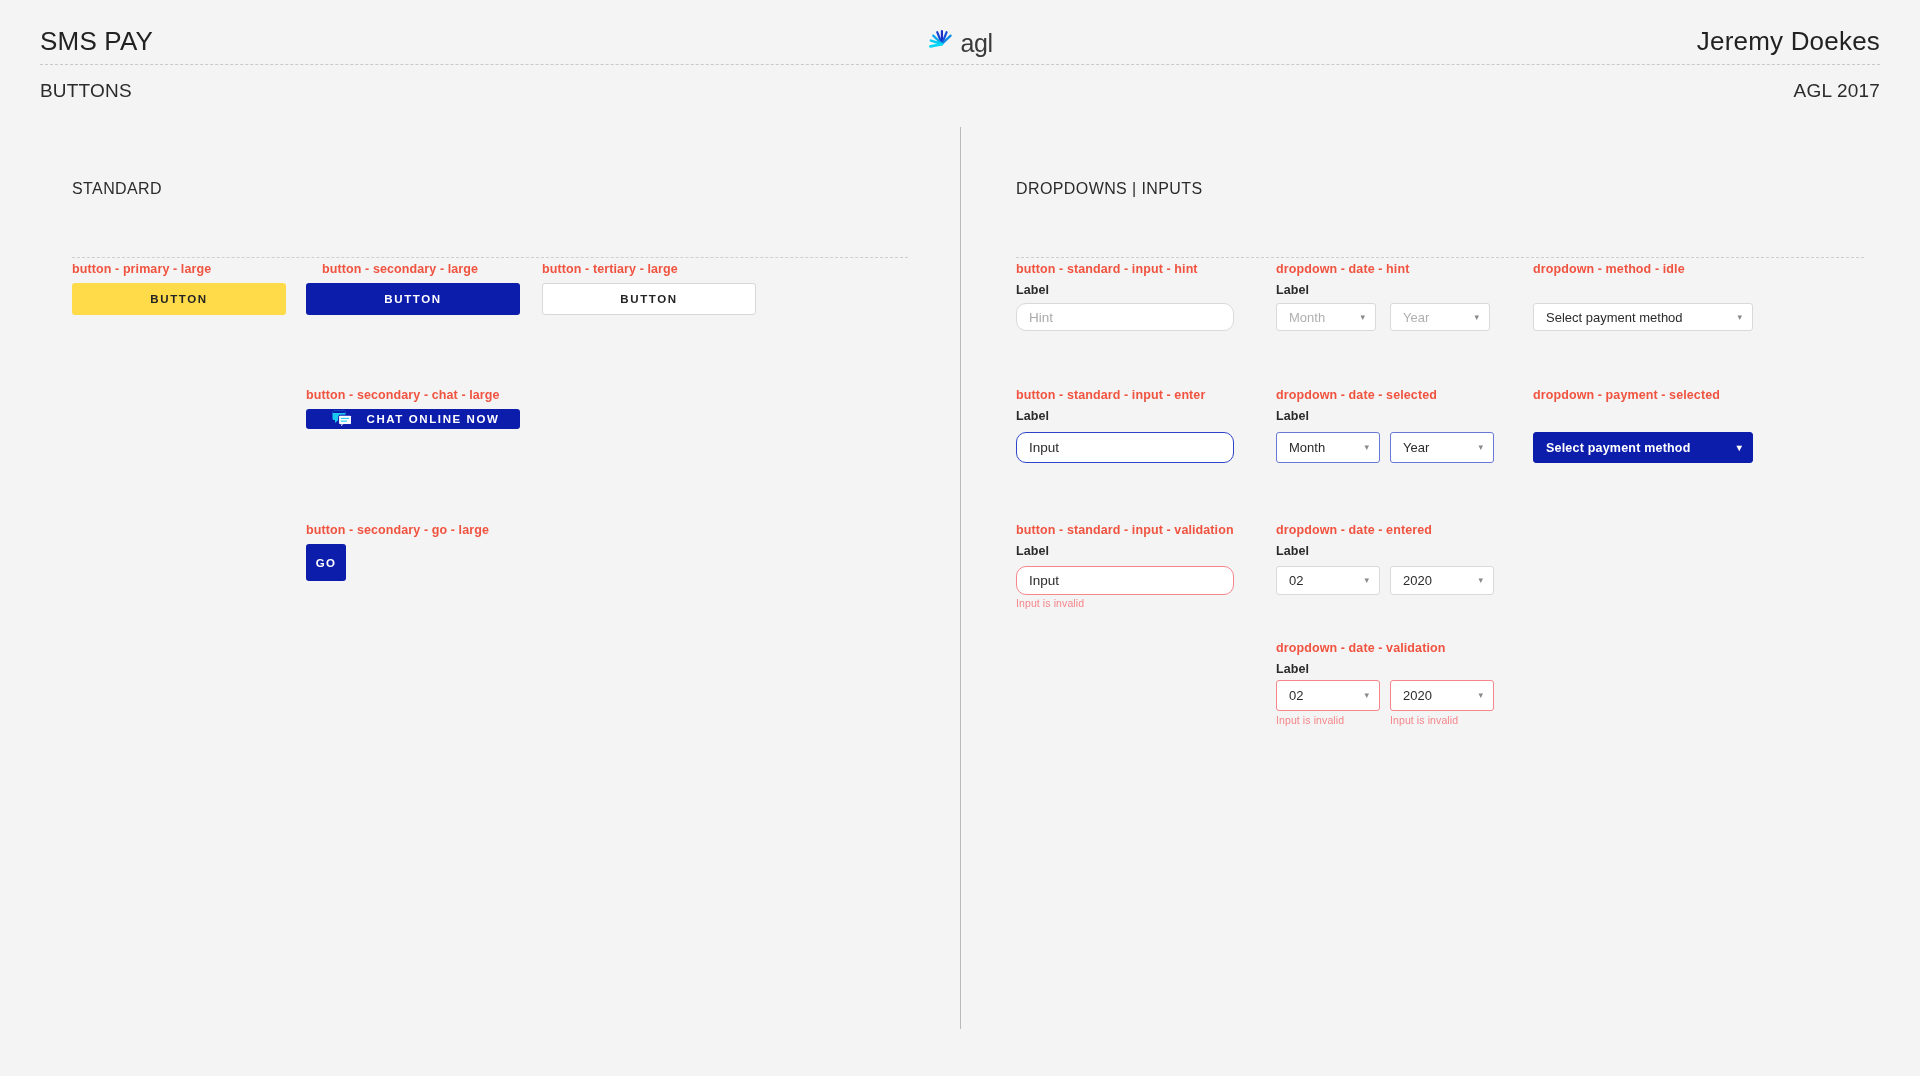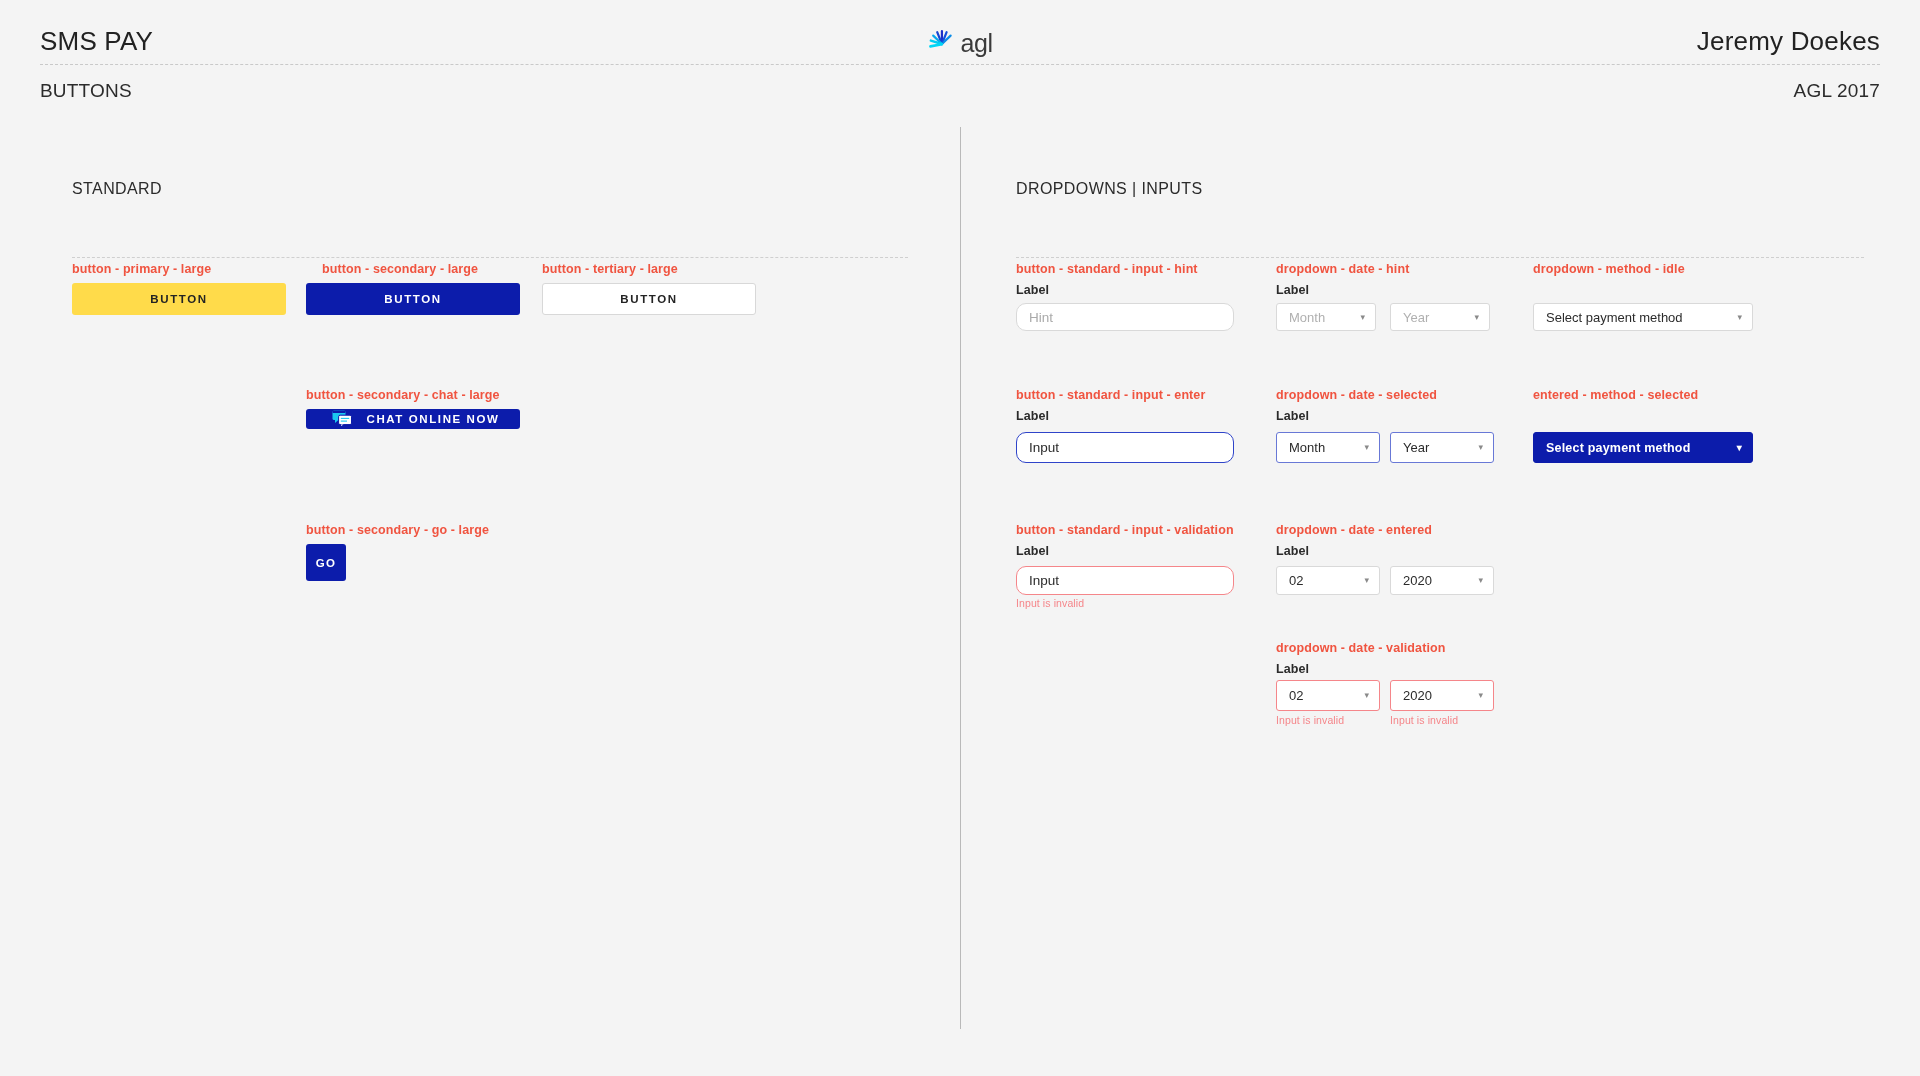--- a/index.html
+++ b/index.html
@@ -230,21 +230,21 @@
   <div class="fld-label" style="left:1276px; top:409px;">Label</div>
   <div class="ddown is-focus" style="left:1276px; top:432px; width:104px; height:31px;">
     <span>Month</span>
     <span class="caret">▾</span>
   </div>
   <div class="ddown is-focus" style="left:1390px; top:432px; width:104px; height:31px;">
     <span>Year</span>
     <span class="caret">▾</span>
   </div>
 
-  <div class="spec" style="left:1533px; top:388px;">entered - method - selected</div>
+  <div class="spec" style="left:1533px; top:388px;">dropdown - payment - selected</div>
   <div class="ddown is-filled" style="left:1533px; top:432px; width:220px; height:31px;">
     <span>Select payment method</span>
     <span class="caret">▾</span>
   </div>
 
   <div class="spec" style="left:1016px; top:523px;">button - standard - input - validation</div>
   <div class="fld-label" style="left:1016px; top:544px;">Label</div>
   <div class="txtinput is-error" style="left:1016px; top:566px; width:218px; height:29px;">Input</div>
   <div class="err-msg" style="left:1016px; top:597px;">Input is invalid</div>
 

